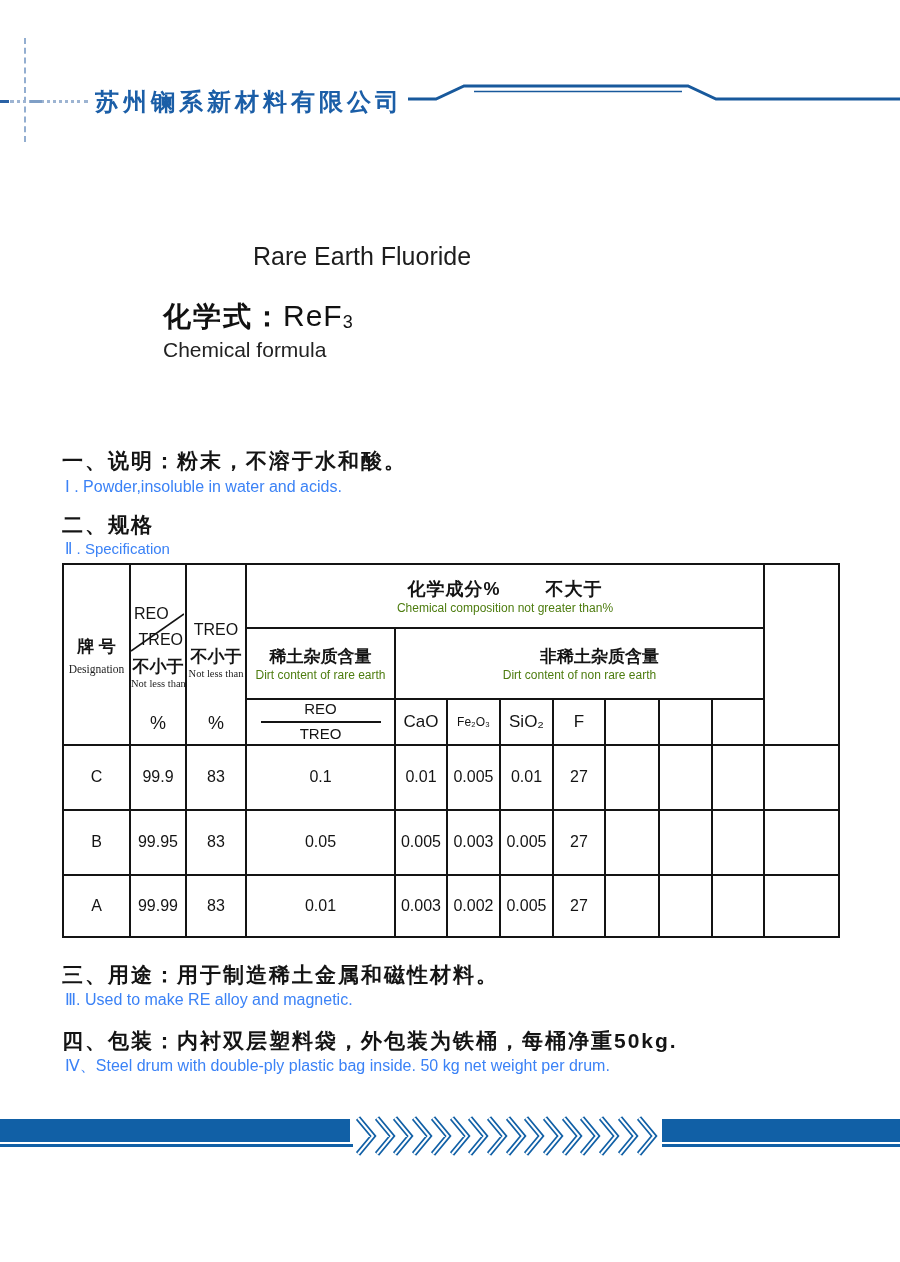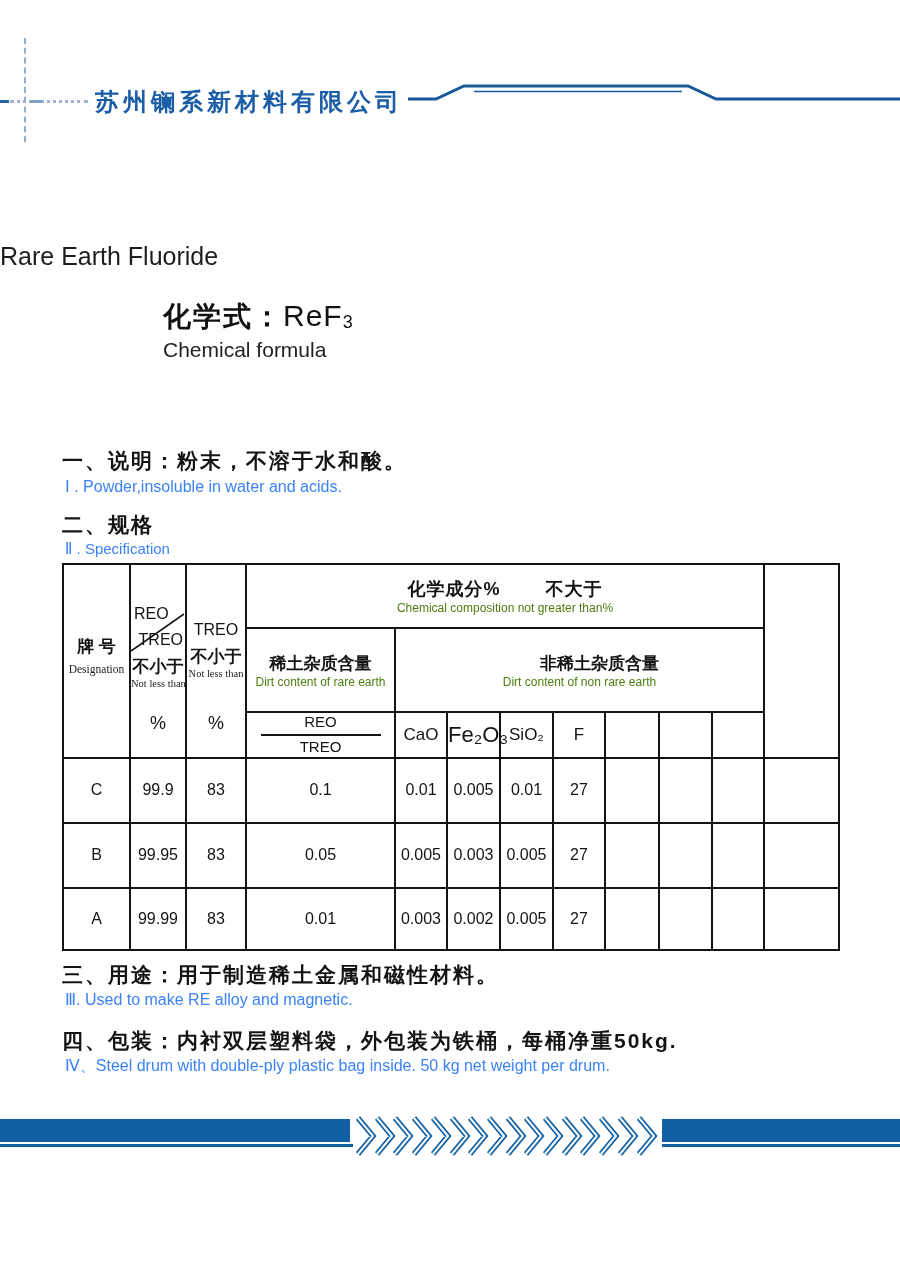--- a/index.html
+++ b/index.html
@@ -9,21 +9,21 @@
   
   .regmark-v { position:absolute; left:24px; top:38px; height:104px; width:0; border-left:2px dashed #93aed0; }
   .regmark-h { position:absolute; left:10px; top:100px; width:78px; height:0; border-top:3px dotted #9db4d2; }
   .regmark-dash-a { position:absolute; left:0; top:100px; width:9px; height:3px; background:#2a62a5; }
   .regmark-dash-b { position:absolute; left:30px; top:100px; width:12px; height:3px; background:#7f9fc6; }
   .company { position:absolute; left:95px; top:86px; font-size:24px; font-weight:600; letter-spacing:4px; color:#1b5ea7; white-space:nowrap; }
   .deco-line { position:absolute; left:400px; top:75px; }
 
   
   .title-zh { position:absolute; left:0; top:178px; width:900px; text-align:center; font-size:54px; font-weight:700; letter-spacing:8px; color:#1d5ca9; }
-  .title-en { position:absolute; left:0; top:242px; width:724px; font-size:25px; color:#1d1d1d; }
+  .title-en { position:absolute; left:0; top:242px; width:724px; text-align:center; font-size:25px; color:#1d1d1d; }
   .formula-line { position:absolute; left:163px; top:298px; font-size:28px; color:#111; }
   .formula-line .zh { font-weight:700; letter-spacing:2px; }
   .formula-line .val { font-size:30px; letter-spacing:1px; }
   .formula-line .sub3 { font-size:18px; position:relative; top:2px; }
   .formula-en { position:absolute; left:163px; top:338px; font-size:21px; color:#222; }
 
   
   .sec-zh { position:absolute; left:62px; font-size:21px; font-weight:700; letter-spacing:2px; color:#141414; white-space:nowrap; }
   .sec-en { position:absolute; left:65px; font-size:16px; color:#3b82f6; white-space:nowrap; }
   #sec1-zh { top:447px; } #sec1-en { top:477px; }
@@ -118,40 +118,40 @@
         <span style="top:148px; left:0; width:100%; font-size:18px;">%</span>
       </td>
       <td colspan="8">
         <div class="comp-line1">
           <span>化学成分%</span><span class="gap"></span><span>不大于</span>
         </div>
         <div class="small-en">Chemical composition not greater than%</div>
       </td>
       <td rowspan="3"></td>
     </tr>
-    <tr style="height:84px">
+    <tr style="height:71px">
       <td>
         <div class="zh-b" style="font-size:17px;">稀土杂质含量</div>
         <div class="small-en">Dirt content of rare earth</div>
       </td>
       <td colspan="7">
         <div class="zh-b" style="font-size:17px;margin-left:40px;">非稀土杂质含量</div>
         <div class="small-en">Dirt content of non rare earth</div>
       </td>
     </tr>
     <tr style="height:44px">
       <td>
         <span class="frac">
           <span>REO</span>
           <span class="bar" style="width:120px;"></span>
           <span>TREO</span>
         </span>
       </td>
       <td style="font-size:17px;">CaO</td>
-      <td style="font-size:22px;">Fe₂O₃</td>
+      <td style="font-size:12px;">Fe₂O₃</td>
       <td style="font-size:17px;">SiO₂</td>
       <td style="font-size:17px;">F</td>
       <td></td>
       <td></td>
       <td></td>
     </tr>
     <tr style="height:65px">
       <td>C</td>
       <td>99.9</td>
       <td>83</td>

